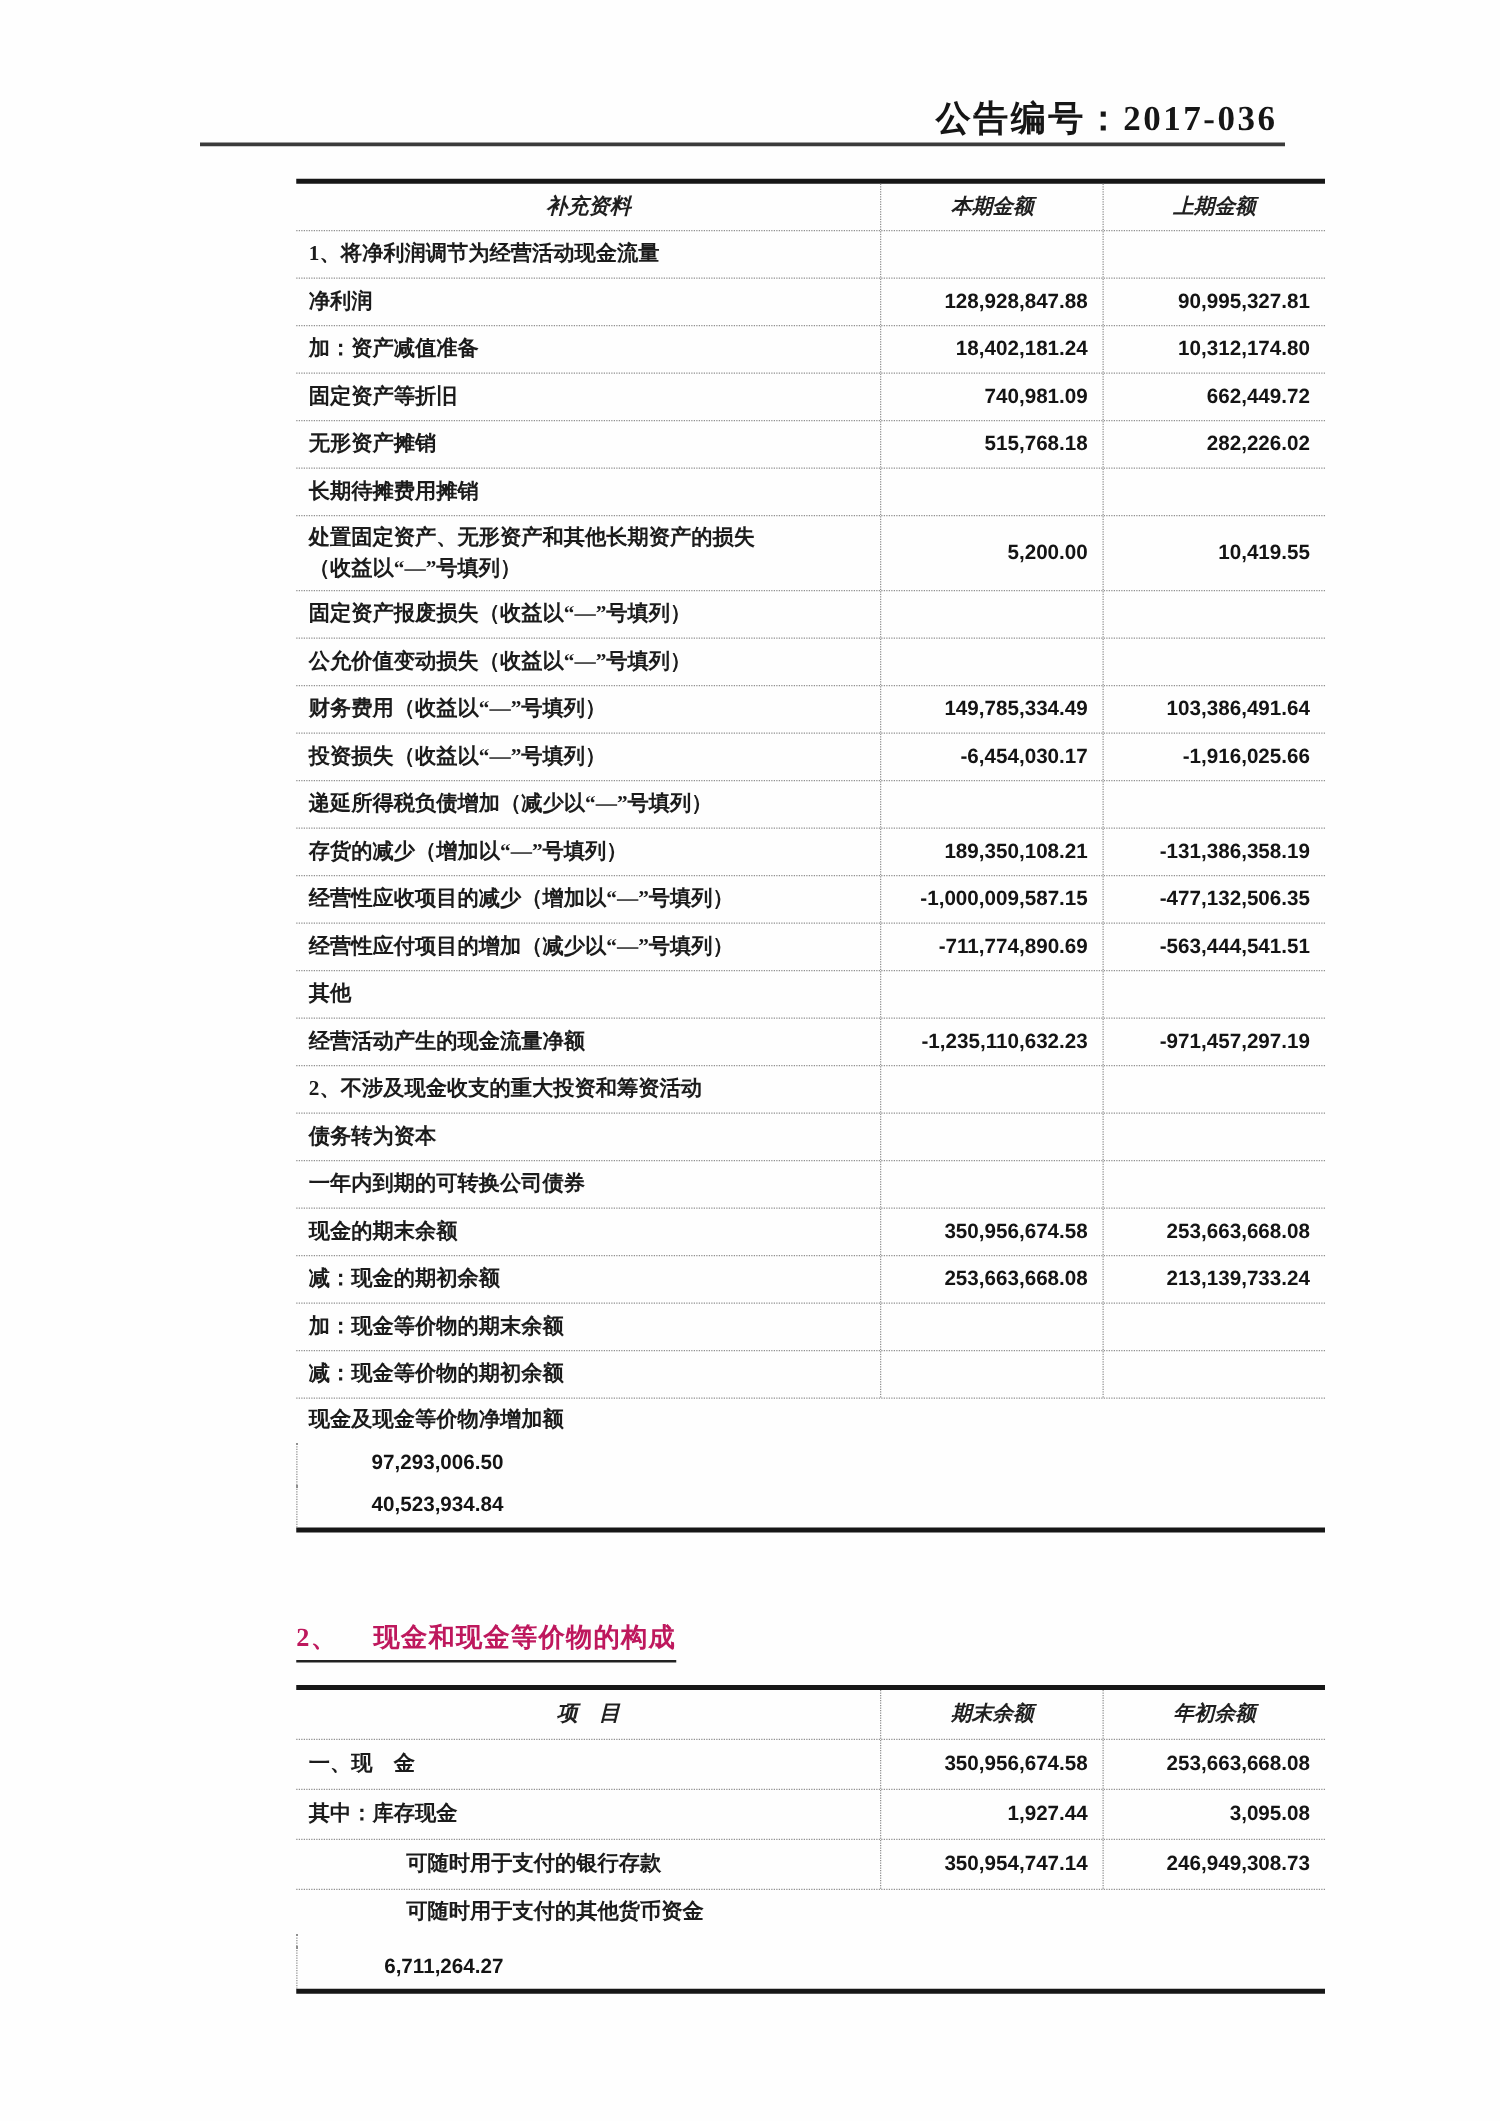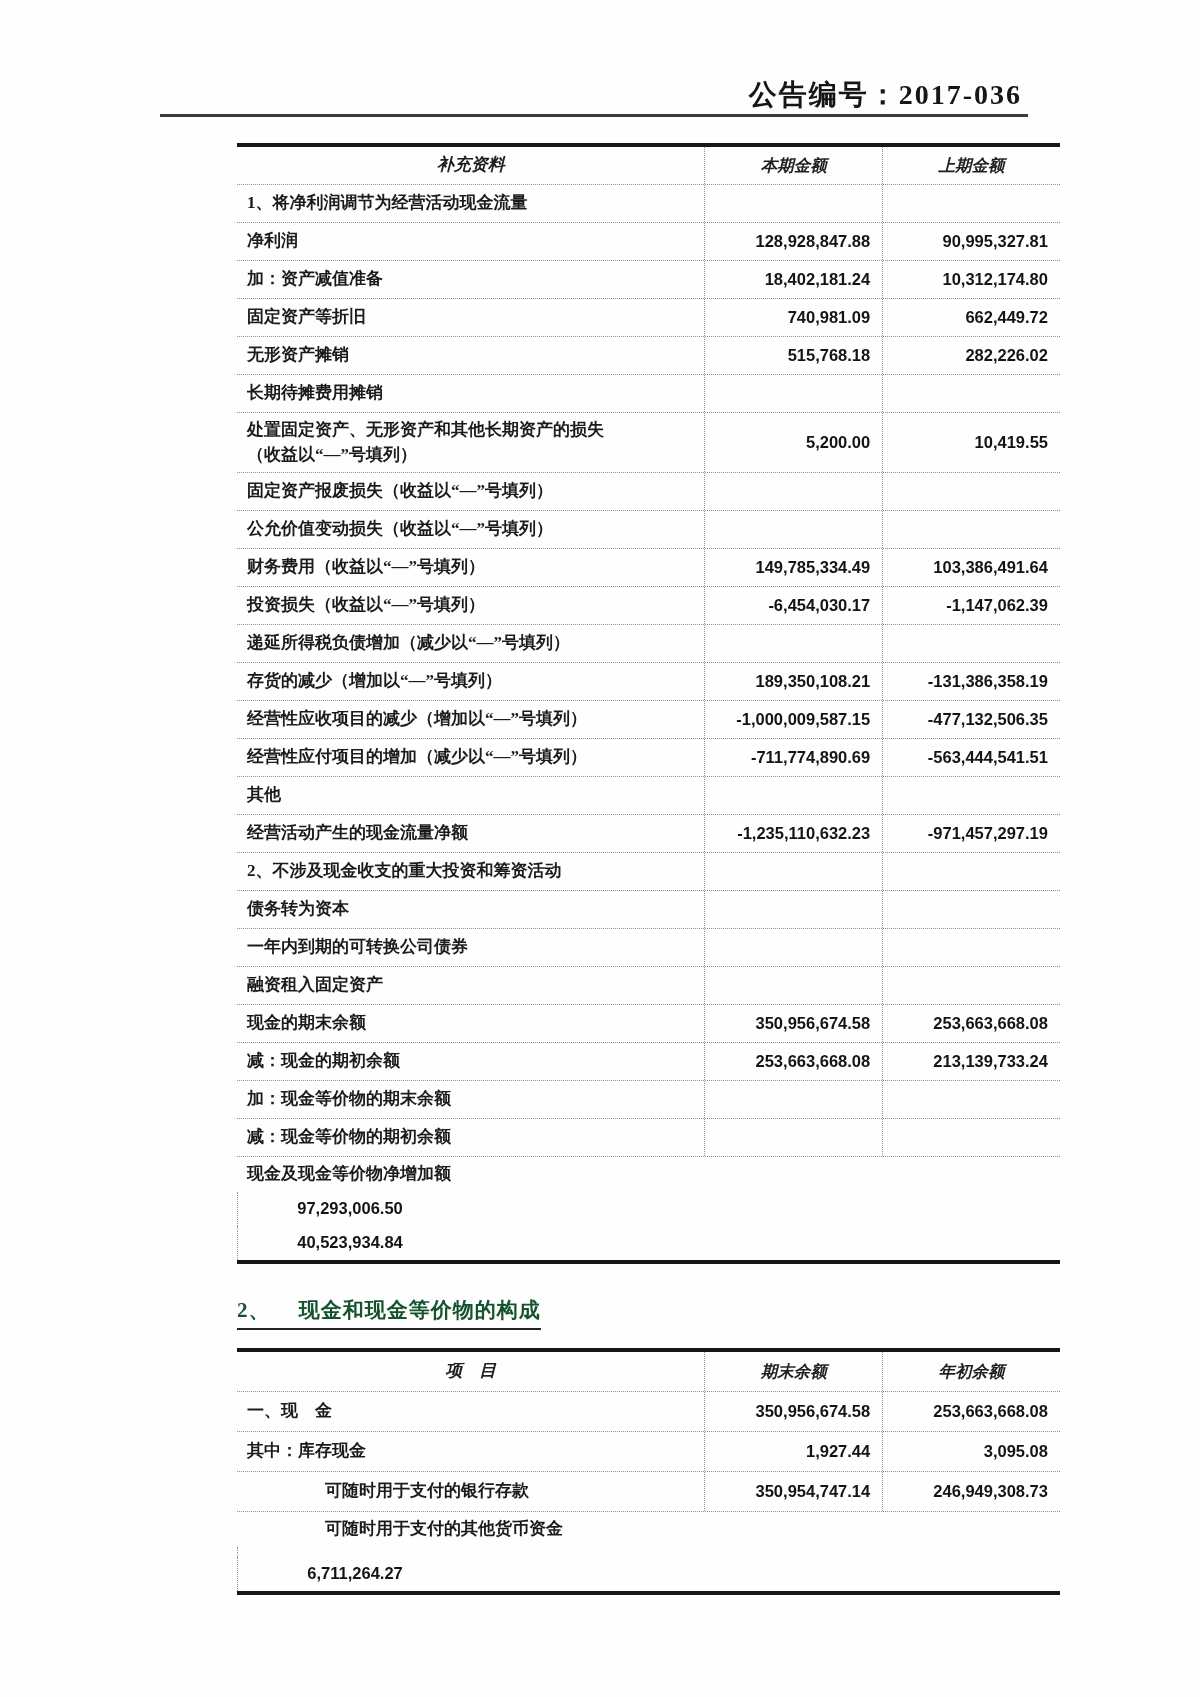--- a/index.html
+++ b/index.html
@@ -56,21 +56,21 @@
     font-family:"Liberation Sans","DejaVu Sans",sans-serif;
     font-size:16.5px;
     color:#141414;
     border-left:1px dotted #8f8f8f;
   }
   .thead .td{justify-content:center;font-weight:600;color:#1f1f1f;font-style:italic;}
   .thead .td.label{padding-left:12px;}
   .tr.section .td.label{font-weight:700;}
   .sec-title{
     position:absolute;left:237px;top:1296px;
-    font-size:21px;font-weight:700;color:#14532d;
+    font-size:21px;font-weight:700;color:#be185d;
     border-bottom:2px solid #222;
     padding-bottom:4px;
     letter-spacing:1px;
     white-space:pre;
   }
 </style>
 </head>
 <body>
 
 <div class="page">
@@ -132,21 +132,21 @@
           <div class="td num"></div>
         </div>
         <div class="tr">
           <div class="td label">财务费用（收益以“—”号填列）</div>
           <div class="td num">149,785,334.49</div>
           <div class="td num">103,386,491.64</div>
         </div>
         <div class="tr">
           <div class="td label">投资损失（收益以“—”号填列）</div>
           <div class="td num">-6,454,030.17</div>
-          <div class="td num">-1,147,062.39</div>
+          <div class="td num">-1,916,025.66</div>
         </div>
         <div class="tr">
           <div class="td label">递延所得税负债增加（减少以“—”号填列）</div>
           <div class="td num"></div>
           <div class="td num"></div>
         </div>
         <div class="tr">
           <div class="td label">存货的减少（增加以“—”号填列）</div>
           <div class="td num">189,350,108.21</div>
           <div class="td num">-131,386,358.19</div>
@@ -176,25 +176,20 @@
           <div class="td num"></div>
           <div class="td num"></div>
         </div>
         <div class="tr">
           <div class="td label">债务转为资本</div>
           <div class="td num"></div>
           <div class="td num"></div>
         </div>
         <div class="tr">
           <div class="td label">一年内到期的可转换公司债券</div>
-          <div class="td num"></div>
-          <div class="td num"></div>
-        </div>
-        <div class="tr">
-          <div class="td label">融资租入固定资产</div>
           <div class="td num"></div>
           <div class="td num"></div>
         </div>
         <div class="tr">
           <div class="td label">现金的期末余额</div>
           <div class="td num">350,956,674.58</div>
           <div class="td num">253,663,668.08</div>
         </div>
         <div class="tr">
           <div class="td label">减：现金的期初余额</div>

